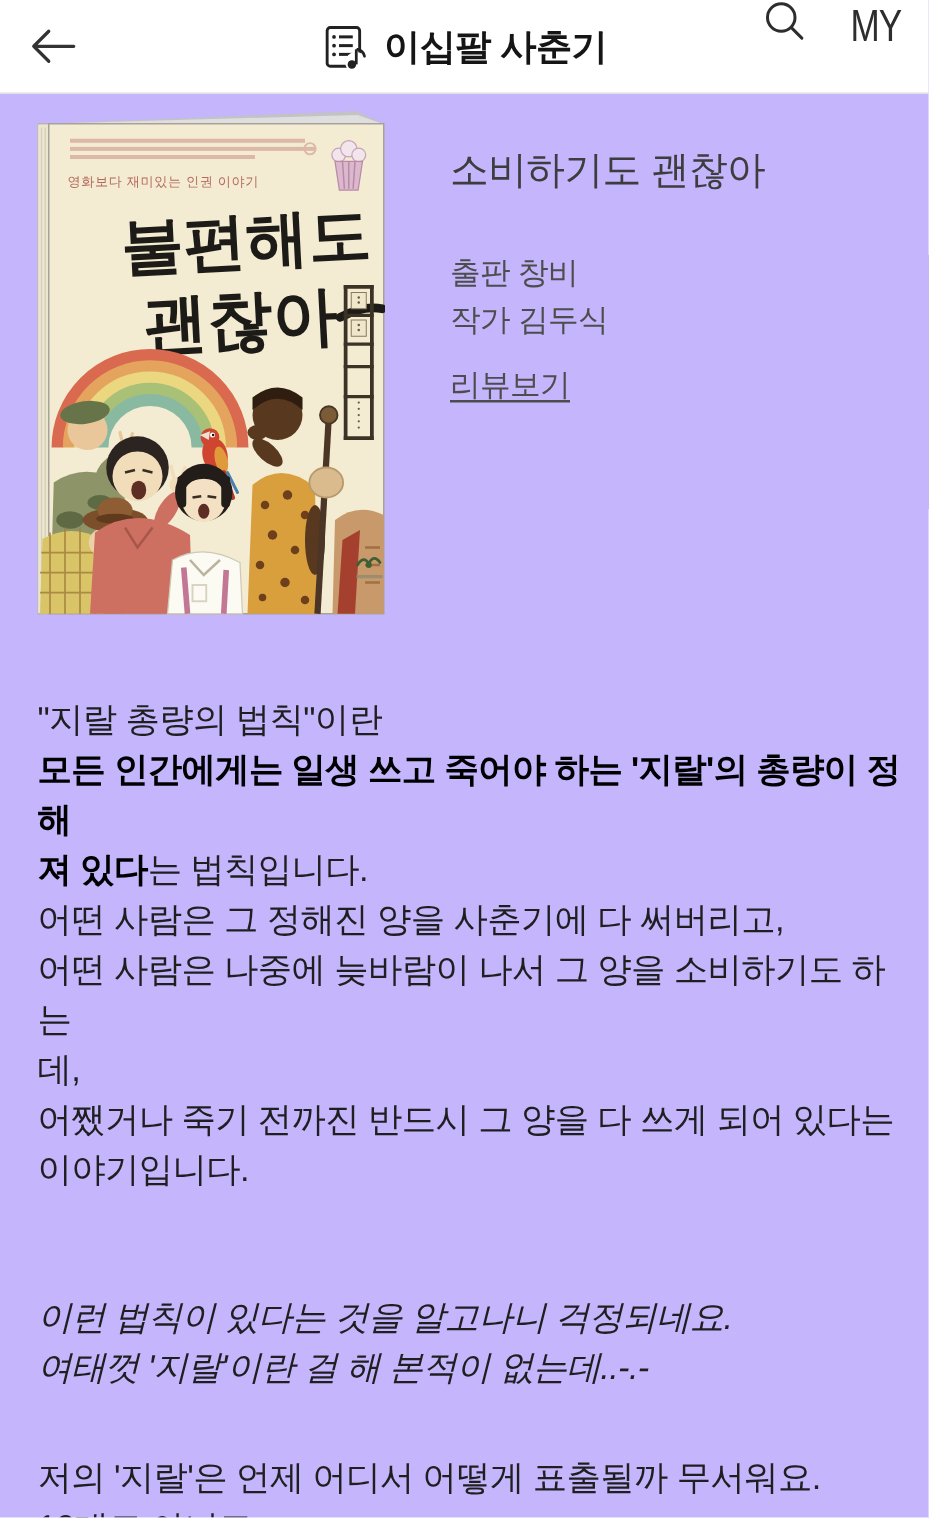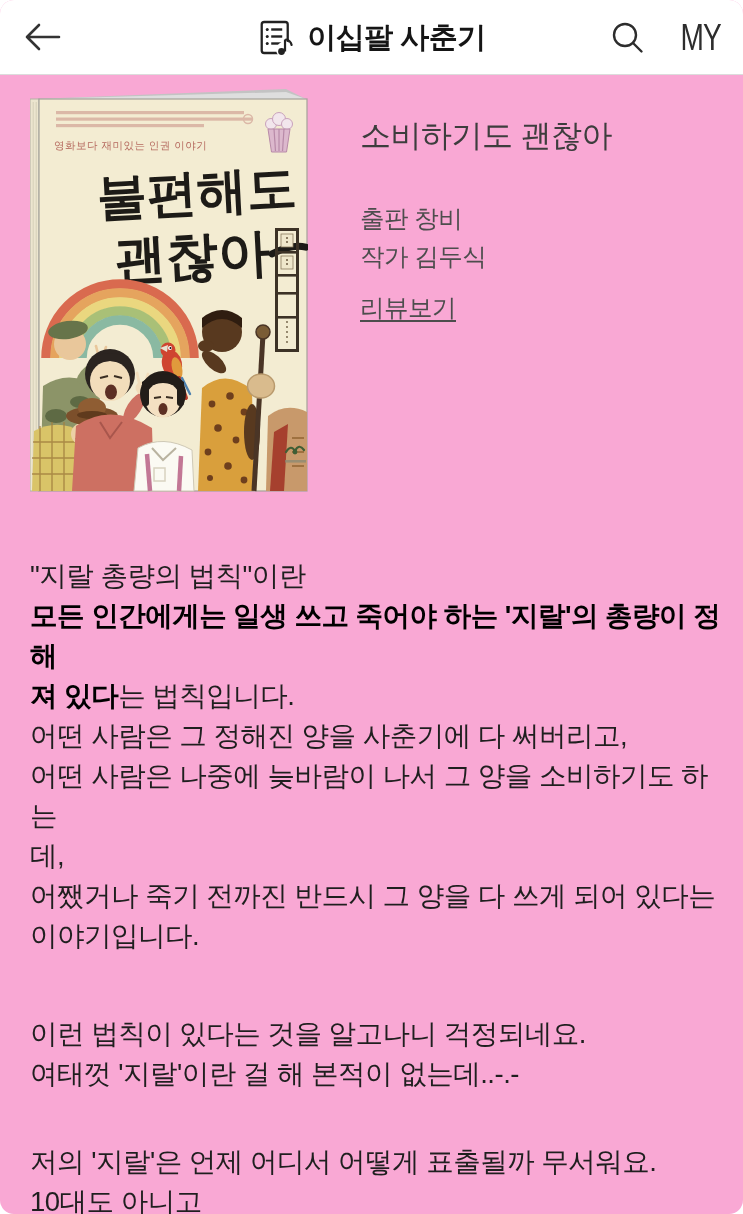--- a/index.html
+++ b/index.html
@@ -1,53 +1,53 @@
 <!DOCTYPE html>
 <html><head>
 <meta charset="utf-8">
 <style>
   * { margin:0; padding:0; box-sizing:border-box; }
   html,body { background:#fff; }
   .page {
     position:relative; width:743px; height:1214px; overflow:hidden;
-    background:#f9a8d4; font-family:"Liberation Sans", sans-serif; color:#222;border-radius:14px;
+    background:#c4b5fd; font-family:"Liberation Sans", sans-serif; color:#222;
   }
   
   .header {
     position:absolute; top:0; left:0; width:743px; height:75px;
     background:#fff; border-bottom:1px solid #dcdcdc;
   }
   .back-btn { position:absolute; left:22px; top:21px; width:40px; height:32px; cursor:pointer; }
   .header-center {
     position:absolute; left:50%; top:0; height:75px; transform:translateX(-50%);
     display:flex; align-items:center; gap:12px; white-space:nowrap;
   }
   .playlist-icon { width:38px; height:42px; }
   .header-title { font-size:29px; font-weight:700; color:#151515; letter-spacing:-0.5px; }
-  .header-right { position:absolute; right:22px; top:0; height:75px; display:flex; align-items:center; gap:24px; }
+  .header-right { position:absolute; right:22px; top:0; height:75px; display:flex; align-items:flex-start; gap:24px; }
   .search-btn { width:34px; height:34px; cursor:pointer; }
   .my-btn {
     font-size:36px; font-weight:400; color:#2d2d2d; cursor:pointer;
     display:inline-block; transform:scaleX(0.78); transform-origin:right center; letter-spacing:-1px;
   }
   
   .cover-wrap { position:absolute; left:30px; top:86px; width:258px; height:406px; cursor:pointer; }
   .book-info { position:absolute; left:360px; top:116px; width:370px; }
   .book-title { font-size:31px; font-weight:400; color:#3d3d3d; line-height:40px; letter-spacing:-0.5px; }
   .book-meta { margin-top:44px; }
   .book-meta p { font-size:24.5px; color:#4d4d4d; line-height:37.5px; letter-spacing:-0.5px; }
   .review-link {
     display:inline-block; margin-top:16px; font-size:24.5px; color:#4d4d4d;
     text-decoration:underline; text-underline-offset:4px; cursor:pointer; letter-spacing:-0.5px;
   }
   
   .post { position:absolute; left:30px; top:556px; width:700px; }
   .post p { font-size:27.5px; line-height:40px; color:#1f1f1f; white-space:pre-line; letter-spacing:-0.5px; }
   .post b { font-weight:700; color:#000; }
-  .para-feel { margin-top:58px; }
+  .para-feel { margin-top:78px;font-style:italic; }
   .para-fear { margin-top:48px; }
 </style>
 </head>
 <body>
 
 <div class="page">
 
   <div class="header">
     <svg class="back-btn" viewBox="0 0 40 32">
       <path d="M37,16 H5 M17,4 L5,16 L17,28" fill="none" stroke="#333" stroke-width="2.6" stroke-linecap="round" stroke-linejoin="round"></path>

